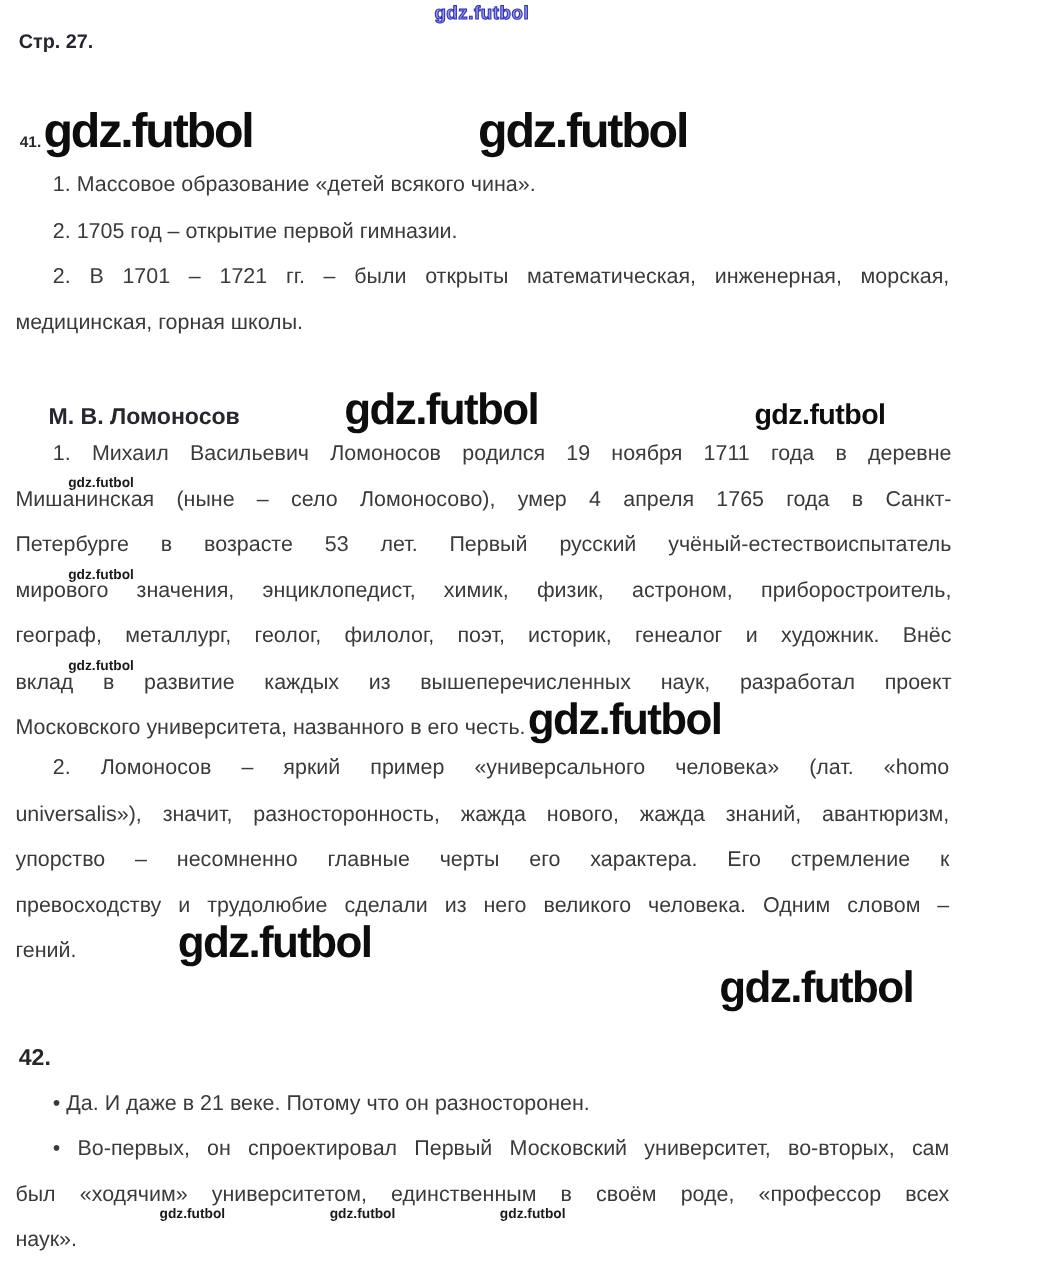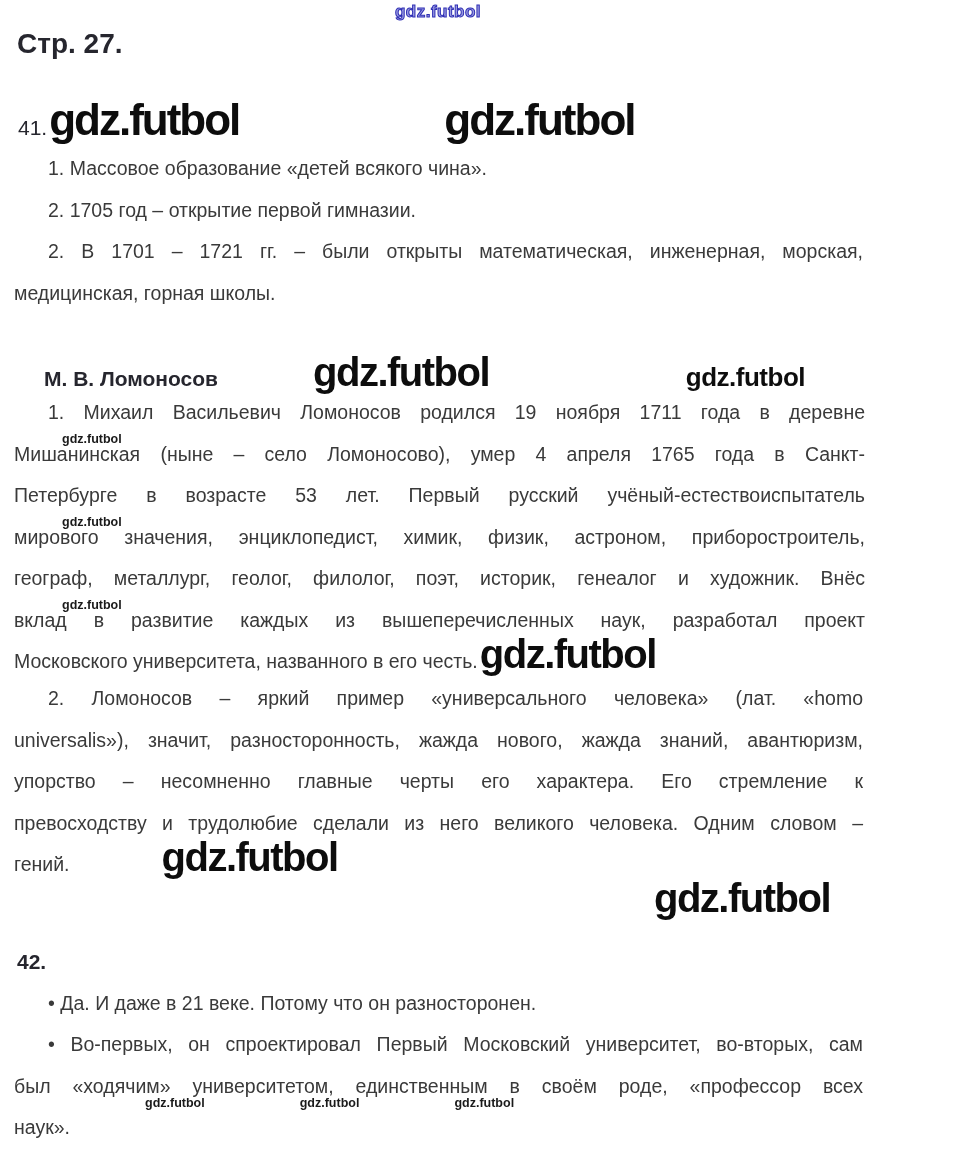--- a/index.html
+++ b/index.html
@@ -11,22 +11,22 @@
 
   
   .ln {
     font-size:19.5px; line-height:41.5px; color:#3a3a3a;
     text-align:justify; text-align-last:left; white-space:normal;
   }
   .ln.stretch { text-align-last:justify; }
   .ln.indent  { text-indent:34px; }
 
   
-  .h-page  { font-size:28px;  font-weight:700; color:#26262e; line-height:1.15; }
-  .h-num   { font-size:21px;  font-weight:400; color:#26262e; }
+  .h-page  { font-size:18px;  font-weight:700; color:#26262e; line-height:1.15; }
+  .h-num   { font-size:14px;  font-weight:700; color:#26262e; }
   .h-name  { font-size:21px;font-weight:700; color:#26262e; }
 
   
   .wm { font-weight:700; color:#0d0d0d; white-space:nowrap; }
   .wm-xl { font-size:44px; letter-spacing:-2px;   line-height:1; }
   .wm-lg { font-size:40px; letter-spacing:-1.5px; line-height:1; }
   .wm-md { font-size:26px; letter-spacing:-0.5px; line-height:1; }
   .wm-sm { font-size:12.5px; letter-spacing:0;    line-height:1.2; color:#1a1a1a; }
   .wm-inline { display:inline-block; font-weight:700; color:#0d0d0d;
                line-height:0; vertical-align:baseline; letter-spacing:-1.5px; }

